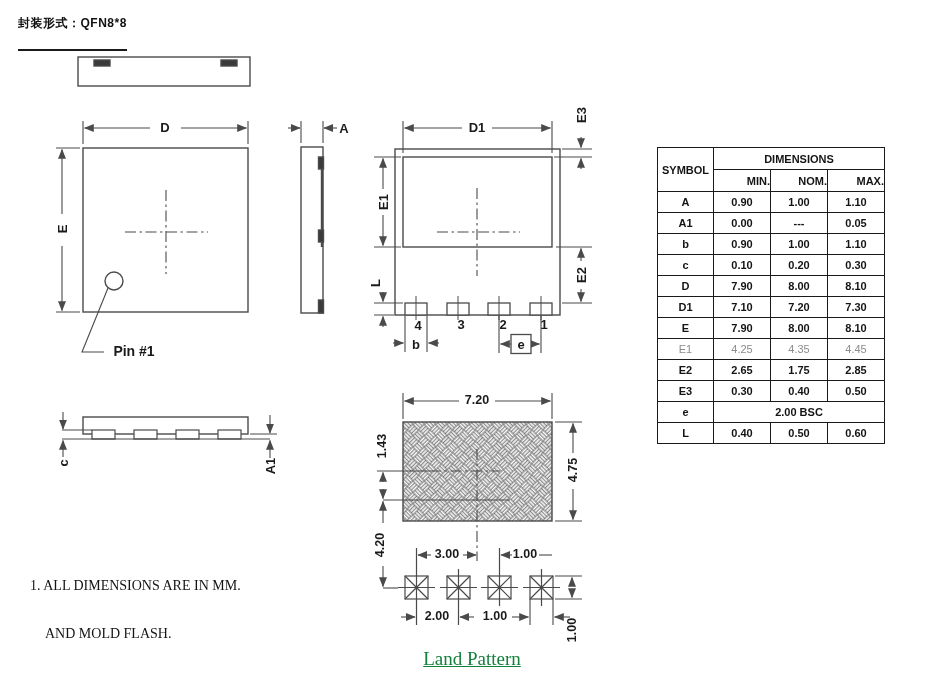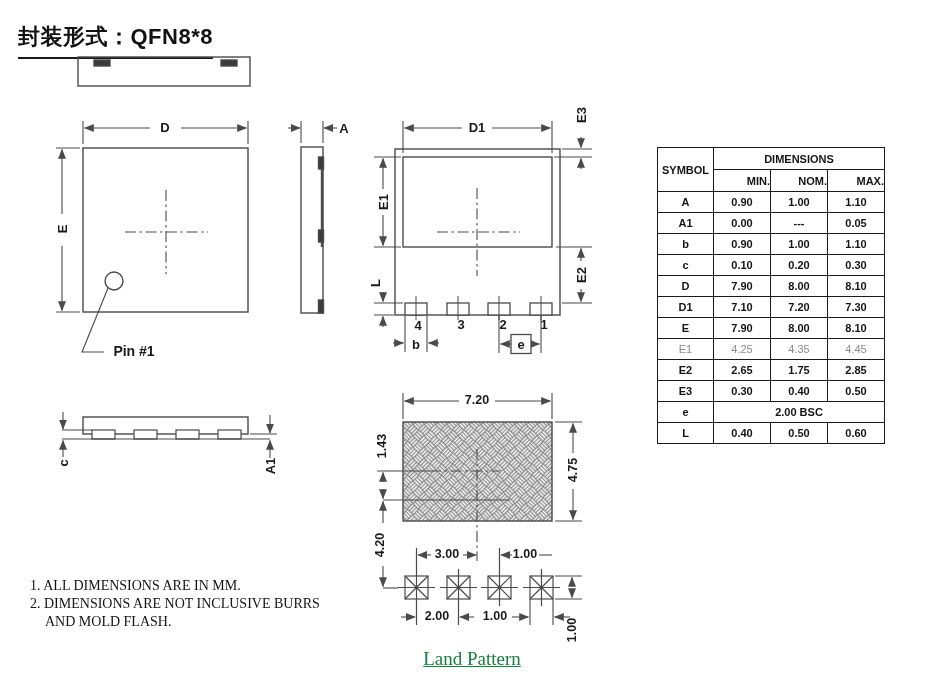--- a/index.html
+++ b/index.html
@@ -1,32 +1,32 @@
 <!DOCTYPE html>
 <html><head>
 <meta charset="utf-8">
 <style>
   html,body{margin:0;padding:0;background:#fff;}
   .page{position:relative;width:943px;height:685px;background:#fff;overflow:hidden;
         font-family:"Liberation Sans",sans-serif;border-right:1px solid #dcdcdc;}
-  .title{position:absolute;left:18px;top:22px;font-size:22px;font-weight:bold;color:#111;
-         border-bottom:2px solid #1a1a1a;padding-bottom:5px;letter-spacing:.5px;}
+  .title{position:absolute;left:18px;top:15px;font-size:12px;font-weight:bold;color:#111;
+         border-bottom:2px solid #1a1a1a;padding-bottom:17px;letter-spacing:.5px;}
   svg.art{position:absolute;left:0;top:0;}
   .lbl{position:absolute;font-size:13px;font-weight:bold;color:#1a1a1a;white-space:nowrap;
        transform:translate(-50%,-50%);line-height:1;}
   .lbl.rot{transform:translate(-50%,-50%) rotate(-90deg);}
   .lbl.num{font-size:12.5px;}
   .lbl.pinnum{font-size:13px;}
   .lbl.pin1{font-size:14px;}
   .lp-title{position:absolute;left:472px;top:659px;transform:translate(-50%,-50%);
             font-family:"Liberation Serif",serif;font-size:19px;color:#15803d;
             text-decoration:underline;white-space:nowrap;}
   .note{position:absolute;left:30px;top:577px;font-family:"Liberation Serif",serif;
         font-size:14px;color:#141414;line-height:18px;white-space:nowrap;}
-  .note .indent{padding-left:15px;}
+  .note .indent{padding-left:15px;margin-top:30px;}
   table.dims{position:absolute;left:657px;top:147px;border-collapse:collapse;
              font-size:11px;font-weight:bold;color:#141414;table-layout:fixed;}
   table.dims th,table.dims td{border:1.6px solid #1a1a1a;text-align:center;
              padding:0;height:20px;background:#fff;}
   table.dims th{height:21px;}
   table.dims .c0{width:55px;}
   table.dims .c1,table.dims .c2,table.dims .c3{width:56px;text-align:right;}
   table.dims tr.muted td{font-weight:normal;color:#8c8c8c;}
 </style>
 </head>
@@ -309,17 +309,16 @@
           <td>L</td>
           <td>0.40</td>
           <td>0.50</td>
           <td>0.60</td>
         </tr>
   </tbody>
     </table>
 
   <div class="note">
     <div>1. ALL DIMENSIONS ARE IN MM.</div>
-    <div>2. DIMENSIONS ARE NOT INCLUSIVE BURRS</div>
     <div class="indent">AND MOLD FLASH.</div>
   </div>
 
 </div>
 
 </body></html>

